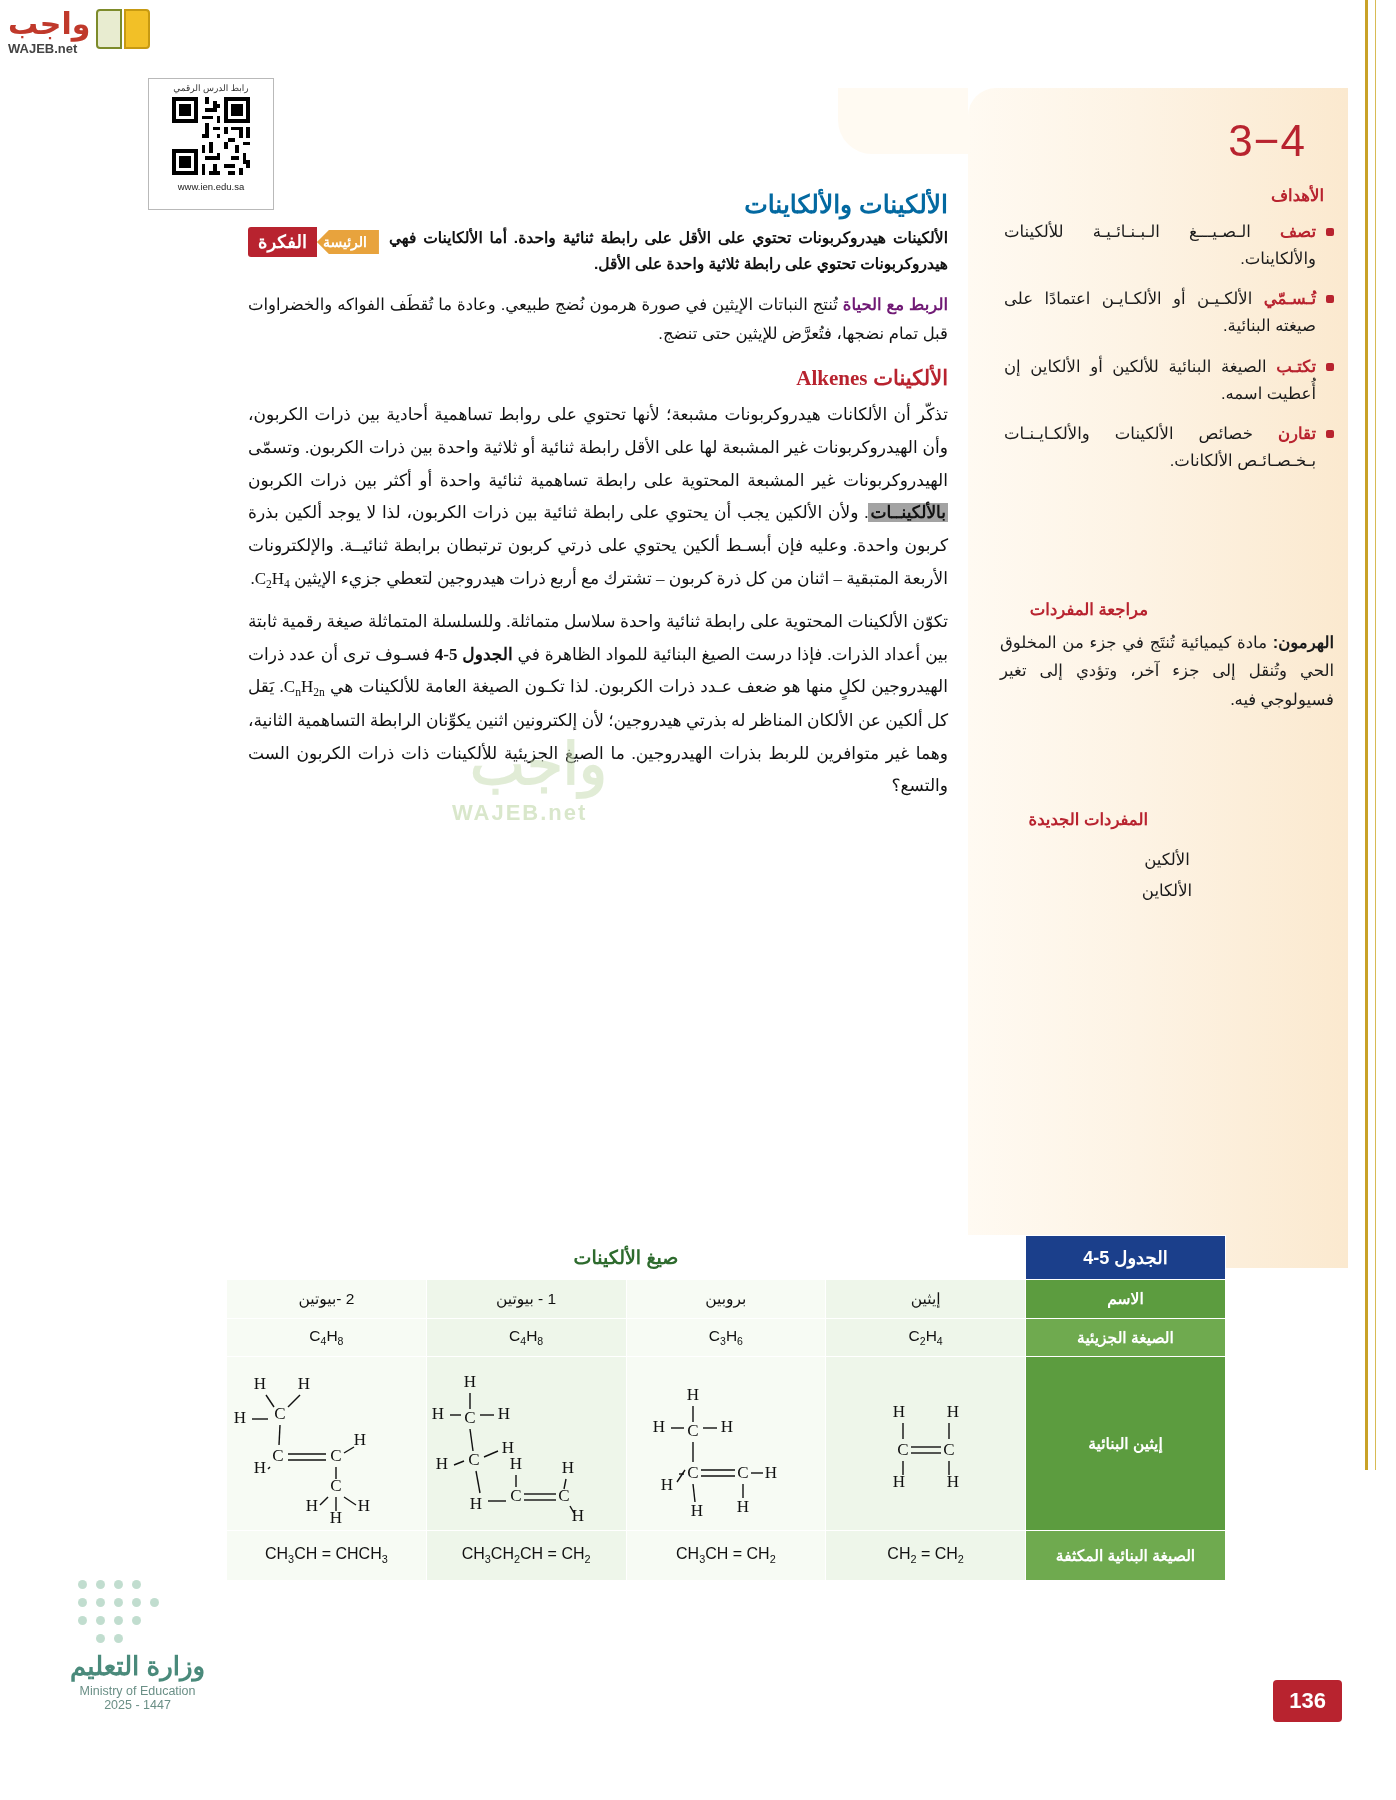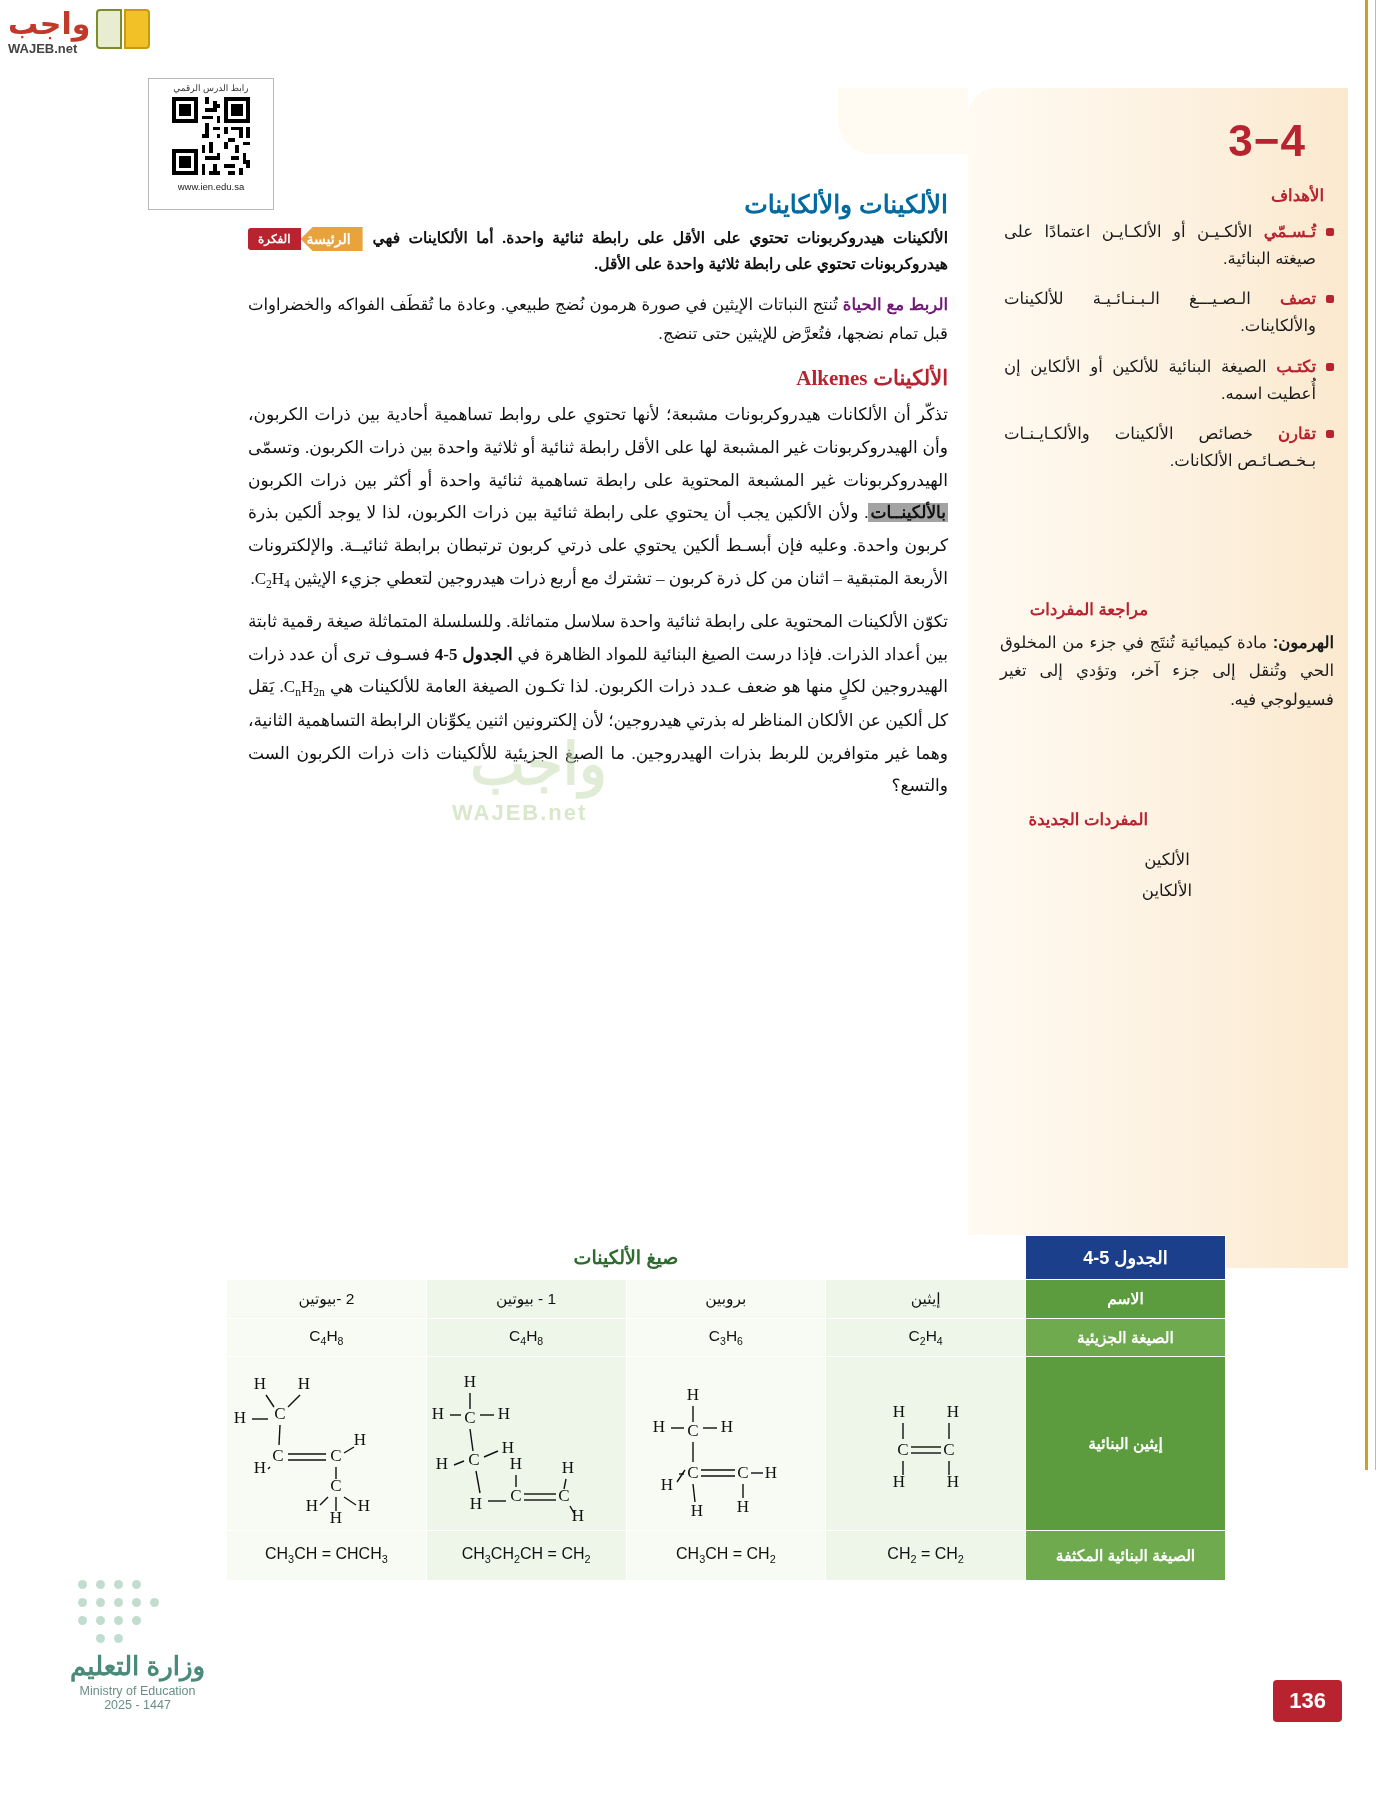--- a/index.html
+++ b/index.html
@@ -63,21 +63,21 @@
     background: linear-gradient(to left, #fbe9cf 0%, #fdf3e4 55%, #fffaf2 100%);
     border-radius: 28px 0 0 28px;
   }
   .sidebar-tabtop {
     position:absolute; top:88px; right:428px; width:130px; height:66px;
     background: #fffaf2;
     border-radius: 0 0 0 34px;
   }
   .sec-num {
     position:absolute; top:116px; right:90px;
-    font-size: 44px; font-weight: bold; color:#b8232f;
+    font-size: 44px; font-weight: normal; color:#b8232f;
     letter-spacing: 1px;
   }
   .side-h {
     position:absolute; color:#b8232f; font-weight:bold; font-size:16.5px;
   }
   .objectives-title { top:186px; right:72px; }
   .ul-list {
     position:absolute; top:218px; right:62px; width:330px;
     margin:0; padding:0; list-style:none;
   }
@@ -115,21 +115,21 @@
     text-align:left; direction:ltr; font-size:30px; font-weight:bold;
     color:#b8232f; font-family:"Liberation Serif", serif; margin:0 0 18px 0;
   }
 
   .main-idea-row { display:flex; flex-direction:row-reverse; align-items:flex-start; gap:10px; margin-bottom:6px;}
   .mi-badge {
     display:flex; flex-direction:row; align-items:center; flex:0 0 auto;
     margin-top:2px;
   }
   .mi-badge .lbl {
-    background:#b8232f; color:#fff; font-size:12px; font-weight:bold;
+    background:#b8232f; color:#fff; font-size:18px; font-weight:bold;
     padding:4px 10px; border-radius:3px 0 0 3px;
   }
   .mi-badge .lbl2 {
     background:#e8a33d; color:#fff; font-size:14px; font-weight:bold;
     padding:4px 12px 4px 6px;
     clip-path: polygon(12px 0, 100% 0, 100% 100%, 12px 100%, 0 50%);
   }
   .mi-text {
     font-size:15.5px; font-weight:bold; line-height:1.7; color:#111; text-align:justify;
   }
@@ -283,22 +283,22 @@
   </svg>
   <span class="qr-url">www.ien.edu.sa</span>
 </div>
 
 <div class="sidebar"></div>
 <div class="sidebar-tabtop"></div>
 <div class="sec-num">3−4</div>
 
 <div class="side-h objectives-title">الأهداف</div>
 <ul class="ul-list">
+  <li><b>تصف</b><span> الـصـيـــغ الـبـنـائـيـة للألكينات والألكاينات.</span></li>
   <li><b>تُـسـمّي</b><span> الألكـيـن أو الألكـايـن اعتمادًا على صيغته البنائية.</span></li>
-  <li><b>تصف</b><span> الـصـيـــغ الـبـنـائـيـة للألكينات والألكاينات.</span></li>
   <li><b>تكتـب</b><span> الصيغة البنائية للألكين أو الألكاين إن أُعطيت اسمه.</span></li>
   <li><b>تقارن</b><span> خصائص الألكينات والألكـايـنـات بـخـصـائـص الألكانات.</span></li>
 </ul>
 
 <div class="side-h review-title">مراجعة المفردات</div>
 <div class="review-body">
   <b>الهرمون:</b><span> مادة كيميائية تُنتَج في جزء من المخلوق الحي وتُنقل إلى جزء آخر، وتؤدي إلى تغير فسيولوجي فيه.</span>
 </div>
 
 <div class="side-h newvocab-title">المفردات الجديدة</div>

